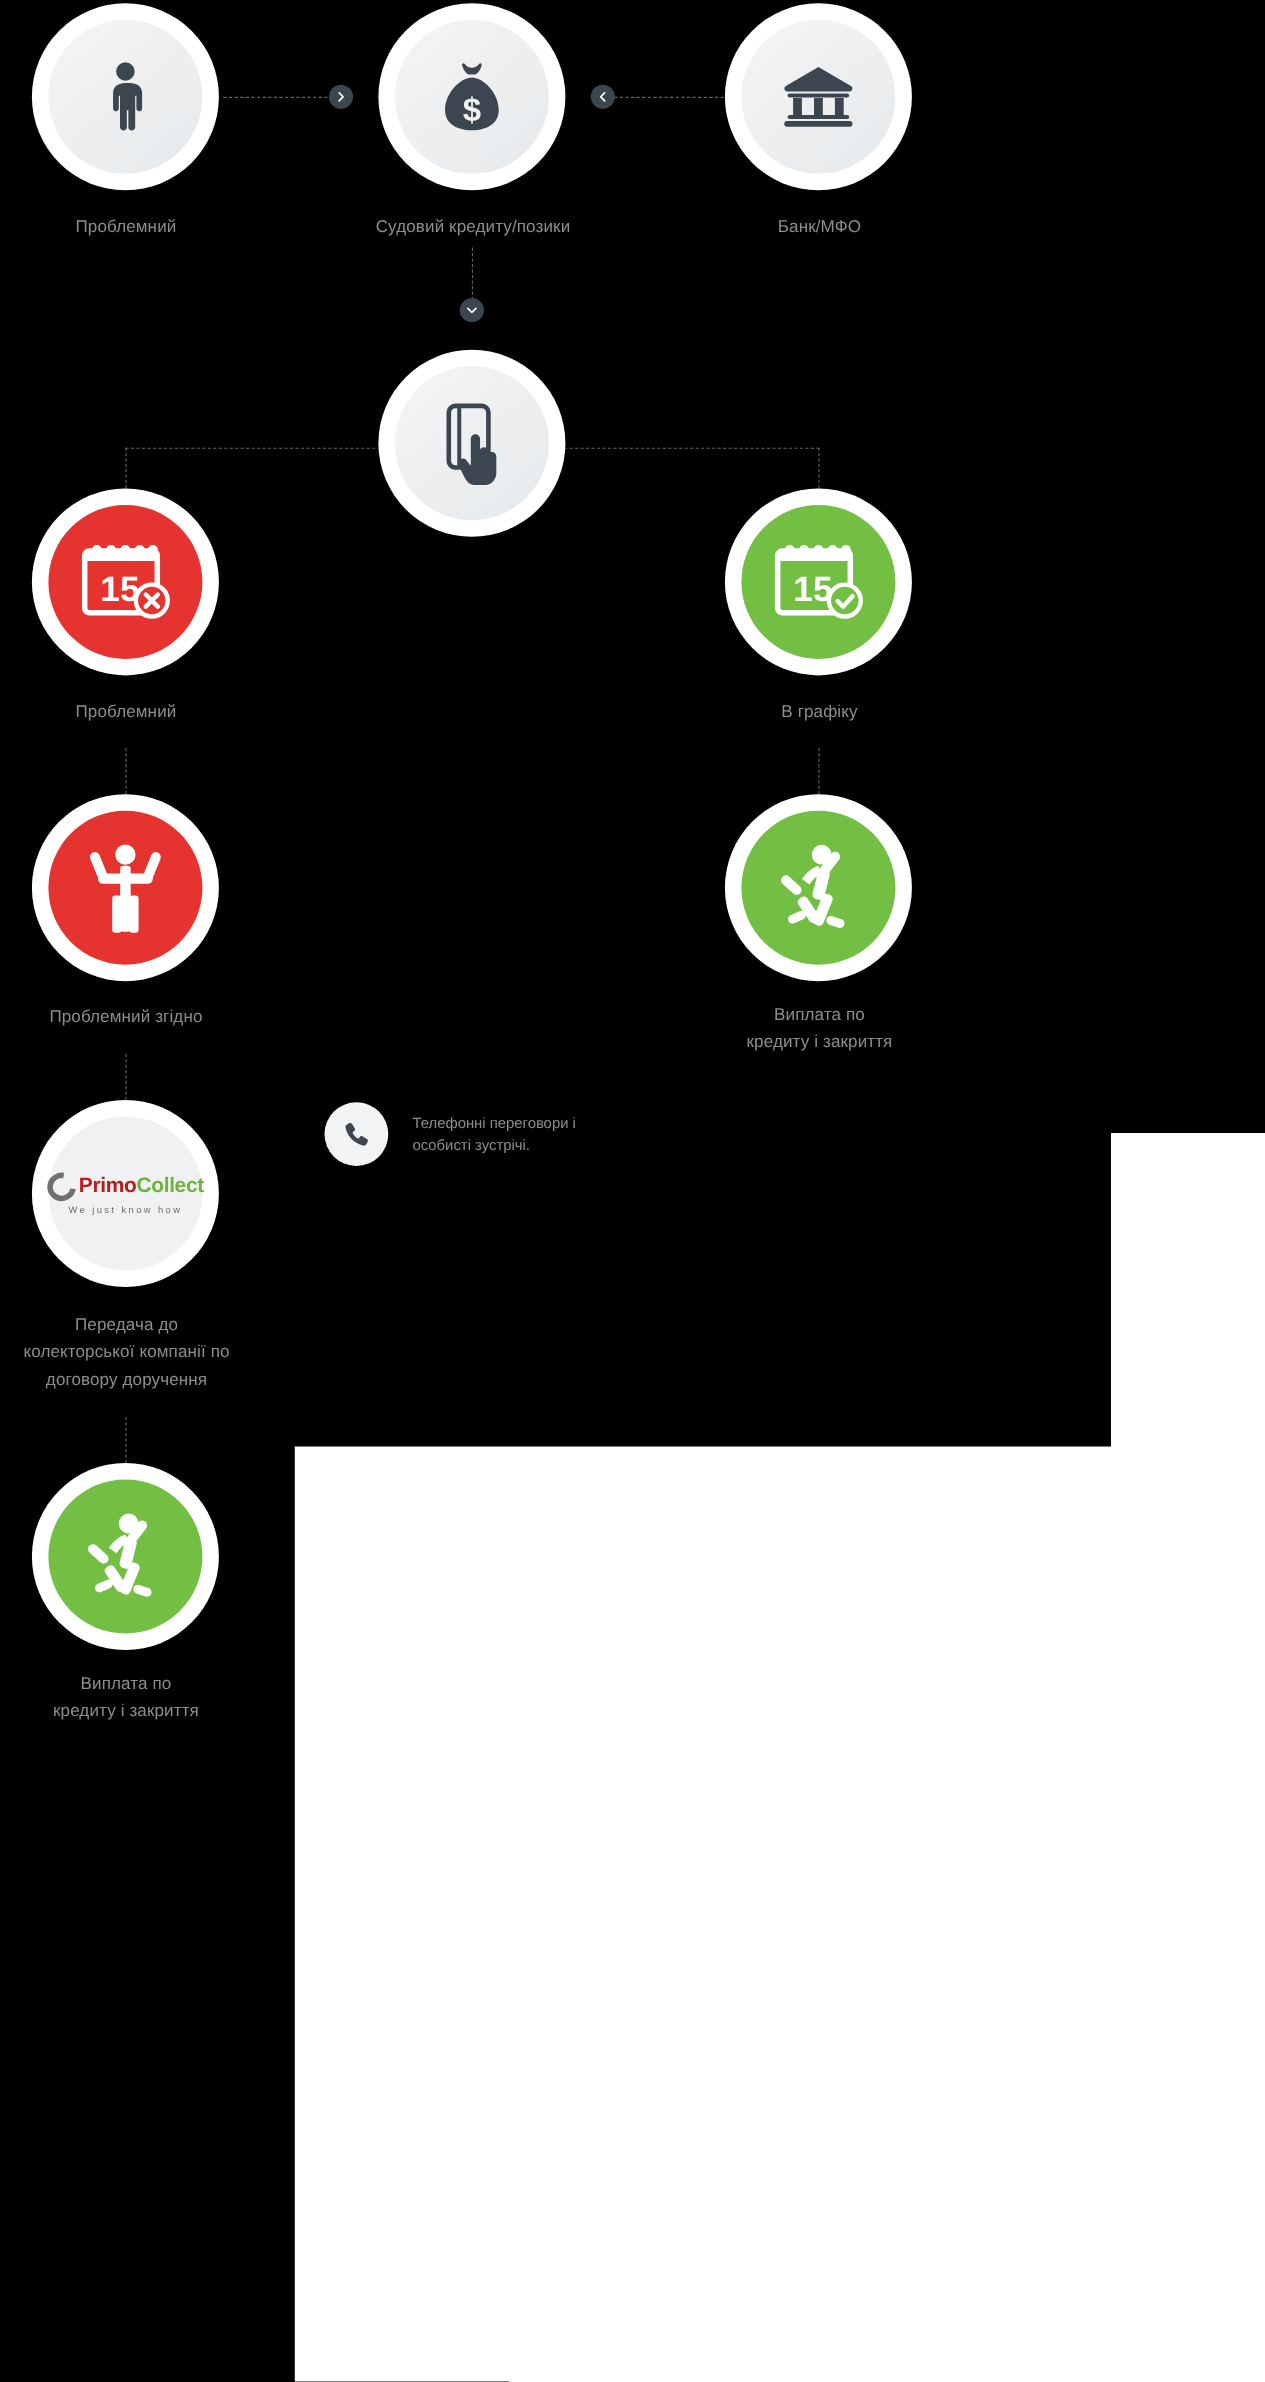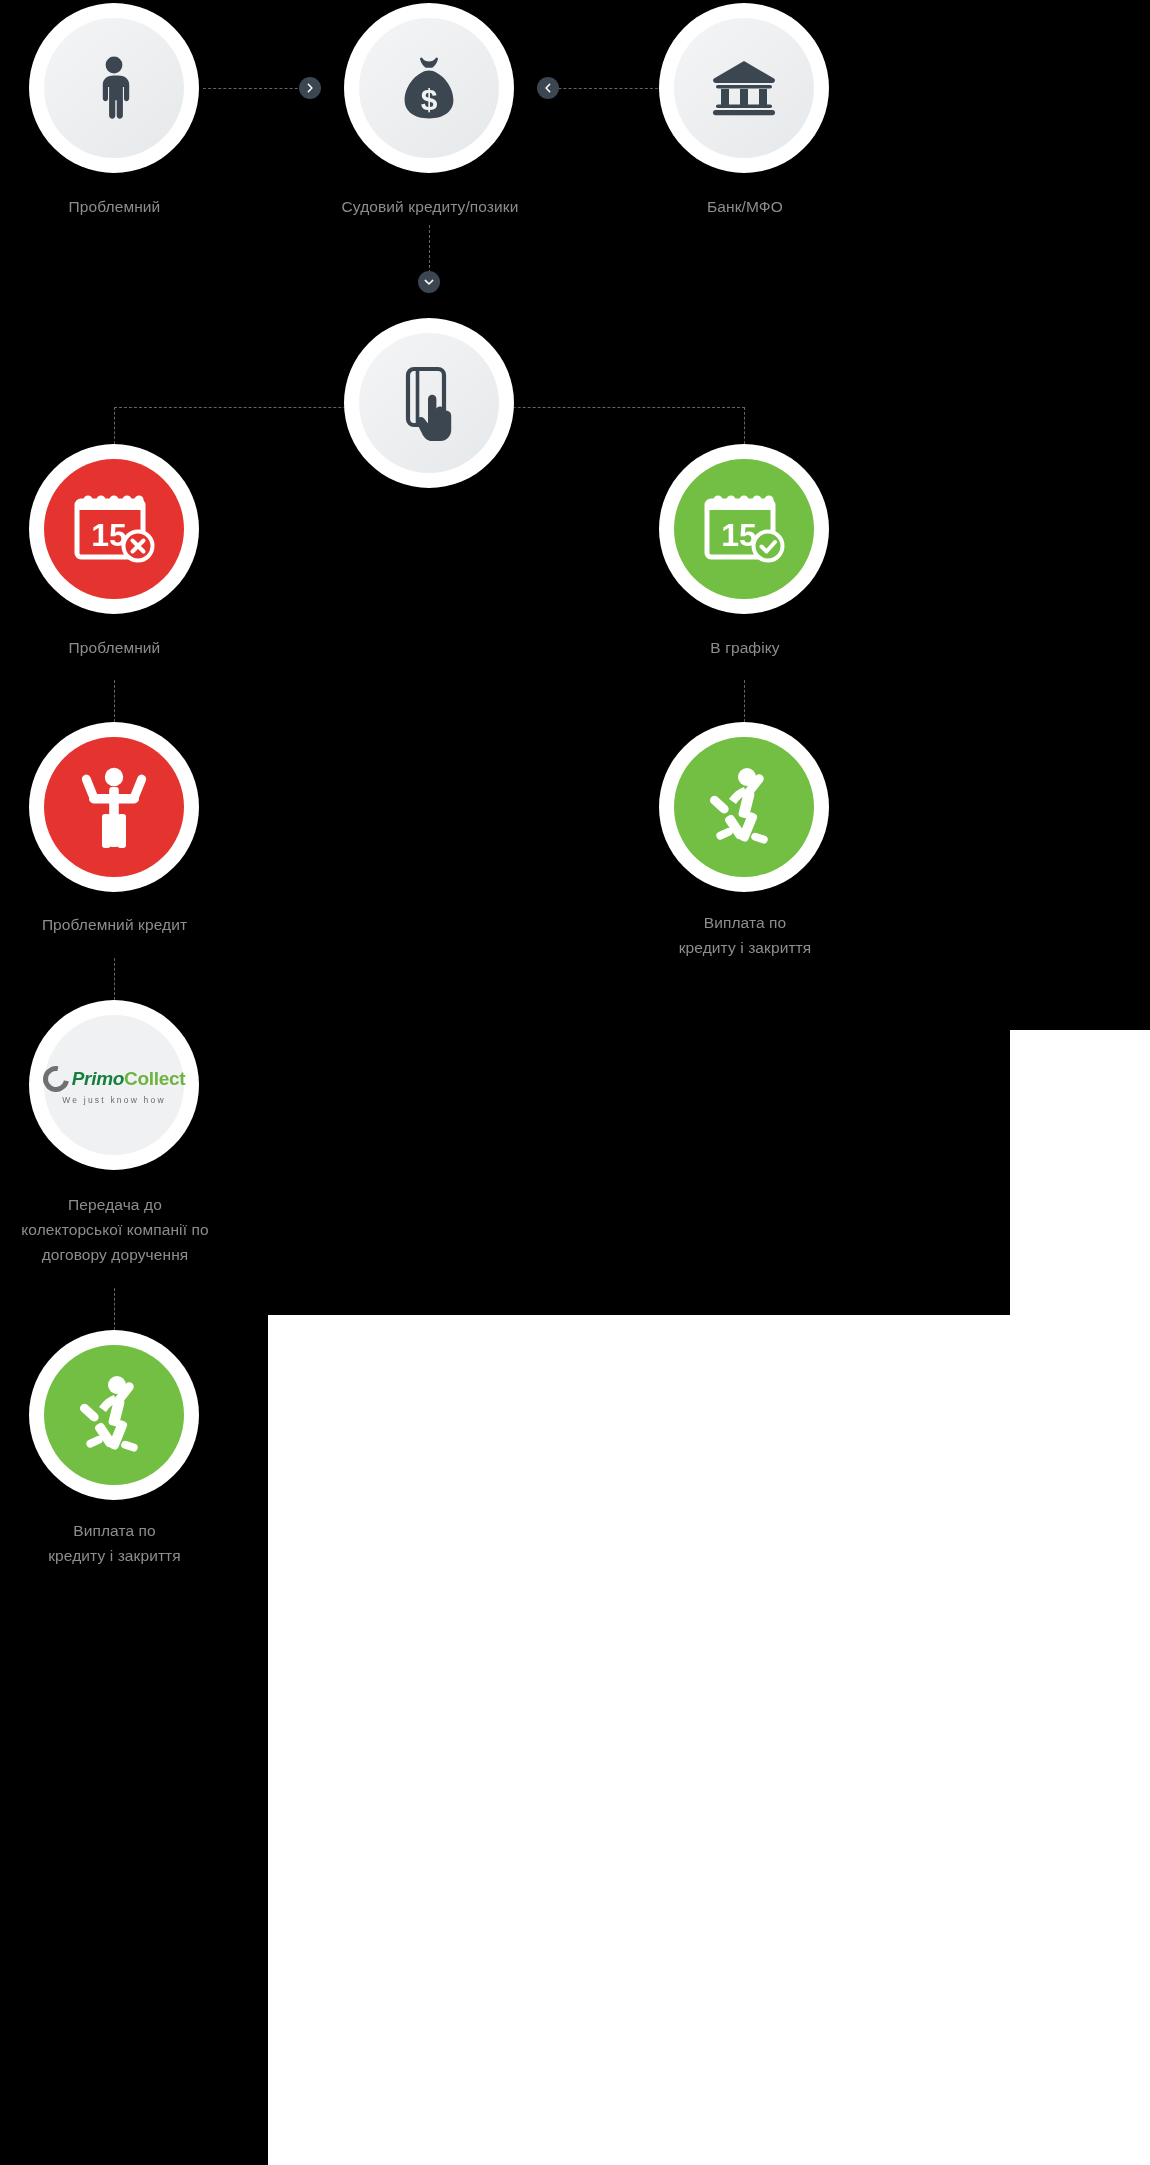--- a/index.html
+++ b/index.html
@@ -39,21 +39,21 @@
   .sub{ position:absolute; display:flex; align-items:center; }
   .sub .bubble{ width:58px; height:58px; border-radius:50%; background:#f2f3f4;
       display:flex; align-items:center; justify-content:center; flex:0 0 58px; }
   .sub .txt{ margin-left:22px; font-size:13.5px; line-height:20px; color:#8d8d8d;
       white-space:pre-line; }
 
   
   .primo{ text-align:center; line-height:1; }
   .primo .row1{ font-size:19px; font-weight:bold; letter-spacing:-.3px;
       display:flex; align-items:center; justify-content:center; }
-  .primo .p1{ color:#15803d;font-style:italic; }
+  .primo .p1{ color:#b91c1c; }
   .primo .p2{ color:#6cb33f; }
   .primo .row2{ font-size:8.5px; letter-spacing:2.2px; color:#6b6b6b; margin-top:4px; }
   .swoosh{ width:26px; height:26px; border-radius:50%;
       border:5px solid #707070; border-right-color:transparent;
       transform:rotate(-35deg); margin-right:3px; }
 
   
   .white-panel{ position:absolute; background:#ffffff; }
 </style>
 </head>
@@ -185,21 +185,21 @@
         <circle cx="39" cy="13" r="9.2" fill="#fff"></circle>
         <rect x="34.2" y="23" width="9.6" height="60" rx="3" fill="#fff"></rect>
         <rect x="14" y="30" width="50" height="9.4" rx="4.7" fill="#fff"></rect>
         <rect x="10" y="10" width="9" height="26" rx="4.5" fill="#fff" transform="rotate(-22 14.5 23)"></rect>
         <rect x="59" y="10" width="9" height="26" rx="4.5" fill="#fff" transform="rotate(22 63.5 23)"></rect>
         <rect x="27" y="50" width="8.6" height="34" rx="3" fill="#fff"></rect>
         <rect x="42.4" y="50" width="8.6" height="34" rx="3" fill="#fff"></rect>
       </svg>
     </div>
   </div>
-  <div class="cap" style="left:0px; top:912px; width:229px;">Проблемний кредит</div>
+  <div class="cap" style="left:0px; top:912px; width:229px;">Проблемний згідно</div>
 
   <div class="node green" style="left:659px; top:722px;">
     <div class="inner">
       <svg width="82" height="86" viewBox="0 0 82 86">
         <circle cx="44" cy="13" r="9" fill="#fff"></circle>
         <path d="M41 23 C35 25 30 29 26 35 L33 40 C36 35 40 32 44 31 Z" fill="#fff"></path>
         <rect x="38" y="26" width="11" height="28" rx="4" fill="#fff" transform="rotate(14 43 40)"></rect>
         <rect x="46" y="8" width="9" height="28" rx="4.5" fill="#fff" transform="rotate(38 50 22)"></rect>
         <rect x="12" y="30" width="9" height="22" rx="4.5" fill="#fff" transform="rotate(-48 16 41)"></rect>
         <rect x="40" y="48" width="10" height="30" rx="4" fill="#fff" transform="rotate(22 45 63)"></rect>
@@ -239,16 +239,25 @@
         <rect x="40" y="48" width="10" height="30" rx="4" fill="#fff" transform="rotate(22 45 63)"></rect>
         <rect x="27" y="50" width="10" height="26" rx="4" fill="#fff" transform="rotate(-34 32 63)"></rect>
         <rect x="48" y="70" width="17" height="8" rx="4" fill="#fff" transform="rotate(18 56 74)"></rect>
         <rect x="13" y="66" width="17" height="8" rx="4" fill="#fff" transform="rotate(-24 21 70)"></rect>
       </svg>
     </div>
   </div>
   <div class="cap" style="left:0px; top:1518px; width:229px;">Виплата по
 кредиту і закриття</div>
 
+  <div class="sub" style="left:295px; top:1002px;">
+    <div class="bubble">
+      <svg width="25" height="25" viewBox="0 0 25 25">
+        <path d="M5.3 2.2c1-.6 2.2-.3 2.8.7l2.3 3.8c.6 1 .3 2.2-.6 2.8l-1.4.9c.7 2.6 3 5 5.6 5.8l.9-1.4c.6-1 1.8-1.3 2.8-.7l3.8 2.3c1 .6 1.3 1.8.7 2.8l-1.2 2c-.6 1-1.8 1.5-2.9 1.2C10.2 20.6 4 14.4 2.1 6.3c-.3-1.1.2-2.3 1.2-2.9z" fill="#3b4650"></path>
+      </svg>
+    </div>
+    <div class="txt">Телефонні переговори і
+особисті зустрічі.</div>
+  </div>
 
 
 
 </div>
 
 </body></html>

